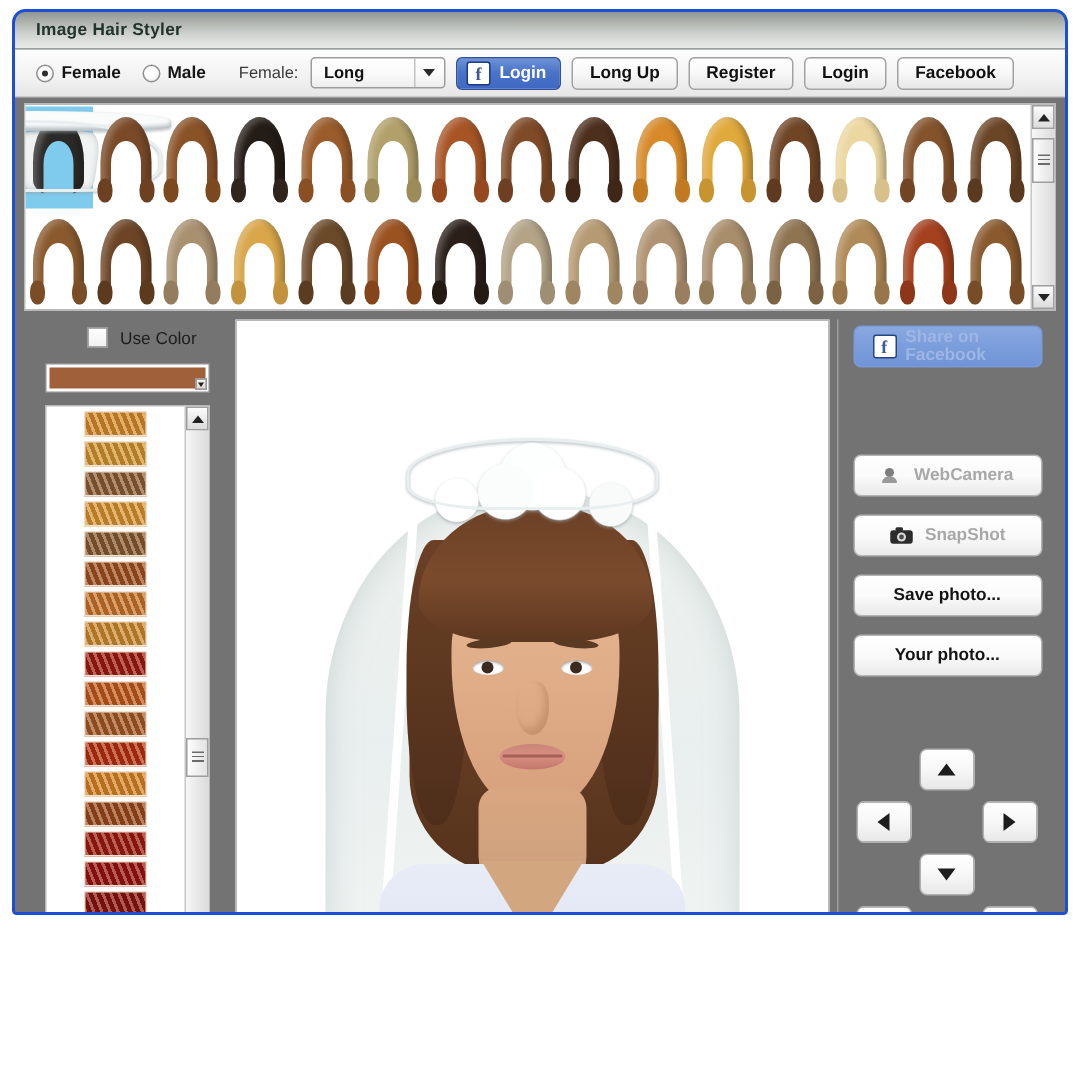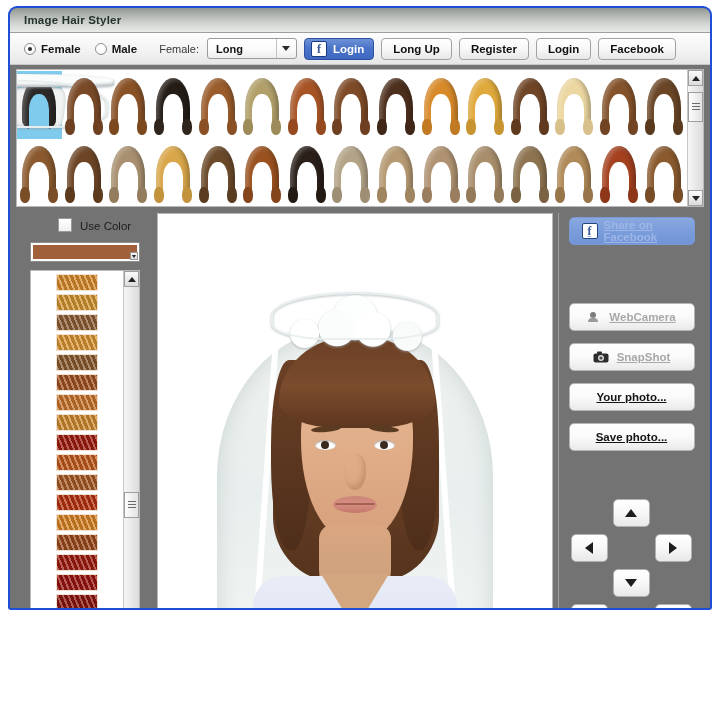--- a/index.html
+++ b/index.html
@@ -329,21 +329,20 @@
   .rbtn {
     width: 126px; height: 28px;
     margin: 0 auto 12px auto;
     border: 1px solid #b4b4b4;
     border-radius: 5px;
     background: linear-gradient(to bottom,#ffffff 0%,#fafafa 50%,#eaeaea 100%);
     display: flex; align-items: center; justify-content: center;
     font-size: 11.5px; font-weight: bold; color: #141414;
     box-sizing: border-box;
     cursor: default;
-    text-decoration: underline;
   }
   .rbtn.fbshare {
     background: linear-gradient(to bottom,#8aa8e0 0%,#7b9ddb 50%,#7094d7 100%);
     border: 1px solid #7a9ad6;
     color: #9db6e6;
     justify-content: flex-start;
     padding-left: 12px;
     margin-bottom: 0;
   }
   .rbtn.fbshare .fb-glyph { border-color:#23467f; }
@@ -907,25 +906,25 @@
               <rect x="0.5" y="2.5" width="15" height="9" rx="2" fill="#2c2c2c"></rect>
               <rect x="4" y="0.5" width="5" height="2.5" rx="1" fill="#2c2c2c"></rect>
               <circle cx="8" cy="7" r="3" fill="#d9d9d9"></circle>
               <circle cx="8" cy="7" r="1.6" fill="#4a4a4a"></circle>
             </svg>
           </span>
           <span>SnapShot</span>
         </div>
 
         <div class="rbtn">
+          <span>Save photo...</span>
+        </div>
+
+        <div class="rbtn">
           <span>Your photo...</span>
-        </div>
-
-        <div class="rbtn">
-          <span>Save photo...</span>
         </div>
 
         <div class="gap-2"></div>
 
 
         <div class="dpad">
           <div class="dbtn d-up">
               <i class="up"></i>
             </div>
           <div class="dbtn d-left">

